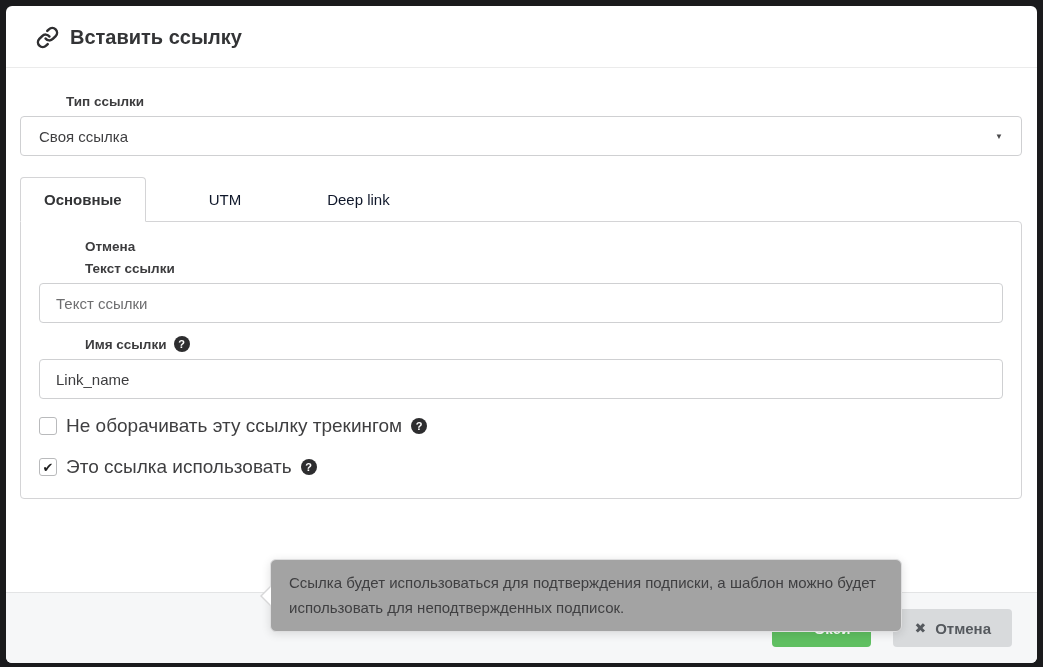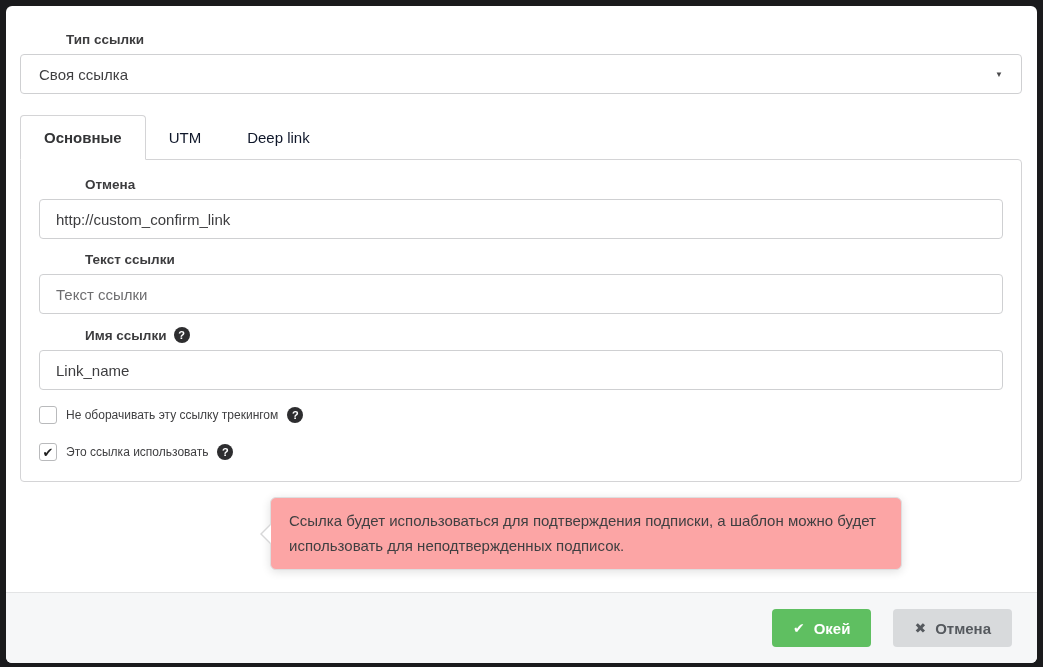--- a/index.html
+++ b/index.html
@@ -63,20 +63,21 @@
   .select .caret {
     position: absolute;
     right: 18px;
     font-size: 8px;
     color: #4a4a4c;
   }
   .tabs {
     display: flex;
     margin-top: 21px;
     align-items: flex-end;
+    gap: 40px;
   }
   .tab {
     padding: 13px 23px;
     font-size: 15px;
     color: #0f172a;
     cursor: pointer;
   }
   .tab.active {
     background: #fff;
     border: 1px solid #d4d4d6;
@@ -136,27 +137,27 @@
     border: 1px solid #b9babc;
     border-radius: 3px;
     background: #fff;
     display: inline-flex;
     align-items: center;
     justify-content: center;
     font-size: 13px;
     color: #1e1e1e;
     flex: 0 0 auto;
   }
-  .cb-label { font-size: 12px; color: #3f3f41; white-space: nowrap; }
+  .cb-label { font-size: 19px; color: #3f3f41; white-space: nowrap; }
   .tooltip {
     position: absolute;
     left: 264px;
     top: 491px;
     width: 632px;
-    background: #fca5a5;
+    background: #a3a3a3;
     border: 1px solid #dededf;
     border-radius: 6px;
     padding: 10px 18px 11px 18px;
     box-shadow: 0 2px 10px rgba(0,0,0,0.12);
     z-index: 5;
     font-size: 15px;
     line-height: 25px;
     color: #3f3f41;
   }
   .tooltip::before {
@@ -201,39 +202,45 @@
   }
   .btn-ok { background: #5fbf61; color: #ffffff; }
   .btn-cancel { background: #d8dadc; color: #55595e; }
   .btn .btn-icon { font-size: 14px; }
 </style>
 </head>
 <body>
 
 <div class="modal">
 
+  <div class="modal-header">
+    <svg class="link-icon" viewBox="0 0 24 24" fill="none" stroke="#2f2f31" stroke-width="2.6" stroke-linecap="round" stroke-linejoin="round">
+      <path d="M10 13a5 5 0 0 0 7.54.54l3-3a5 5 0 0 0-7.07-7.07l-1.72 1.71"></path>
+      <path d="M14 11a5 5 0 0 0-7.54-.54l-3 3a5 5 0 0 0 7.07 7.07l1.71-1.71"></path>
+    </svg>
+    <div class="modal-title">Вставить ссылку</div>
+  </div>
 
   <div class="modal-body">
 
     <div class="field-label">Тип ссылки</div>
     <div class="select">
       <span>Своя ссылка</span>
       <span class="caret">▼</span>
     </div>
 
     <div class="tabs">
       <div class="tab active">Основные</div>
       <div class="tab">UTM</div>
       <div class="tab">Deep link</div>
     </div>
 
     <div class="tab-panel">
 
       <div class="field-label">Отмена</div>
-      <input class="text-input" type="text" value="http://custom_confirm_link" style="">
 
       <div class="field-label">Текст ссылки</div>
       <input class="text-input" type="text" placeholder="Текст ссылки" style="">
 
       <div class="field-label">
         <span>Имя ссылки</span>
         <span class="help-icon">?</span>
       </div>
       <input class="text-input" type="text" value="Link_name" style="">
 

